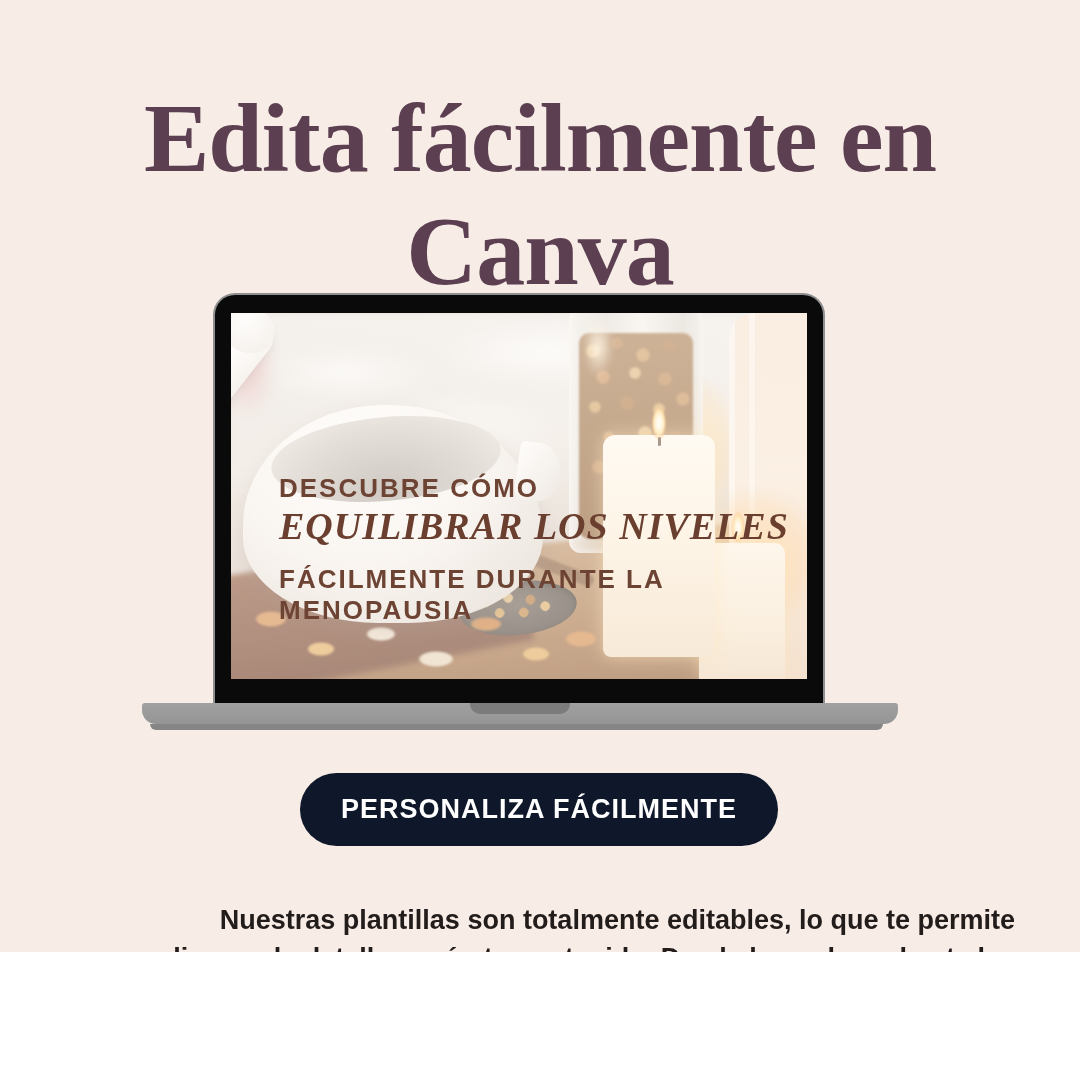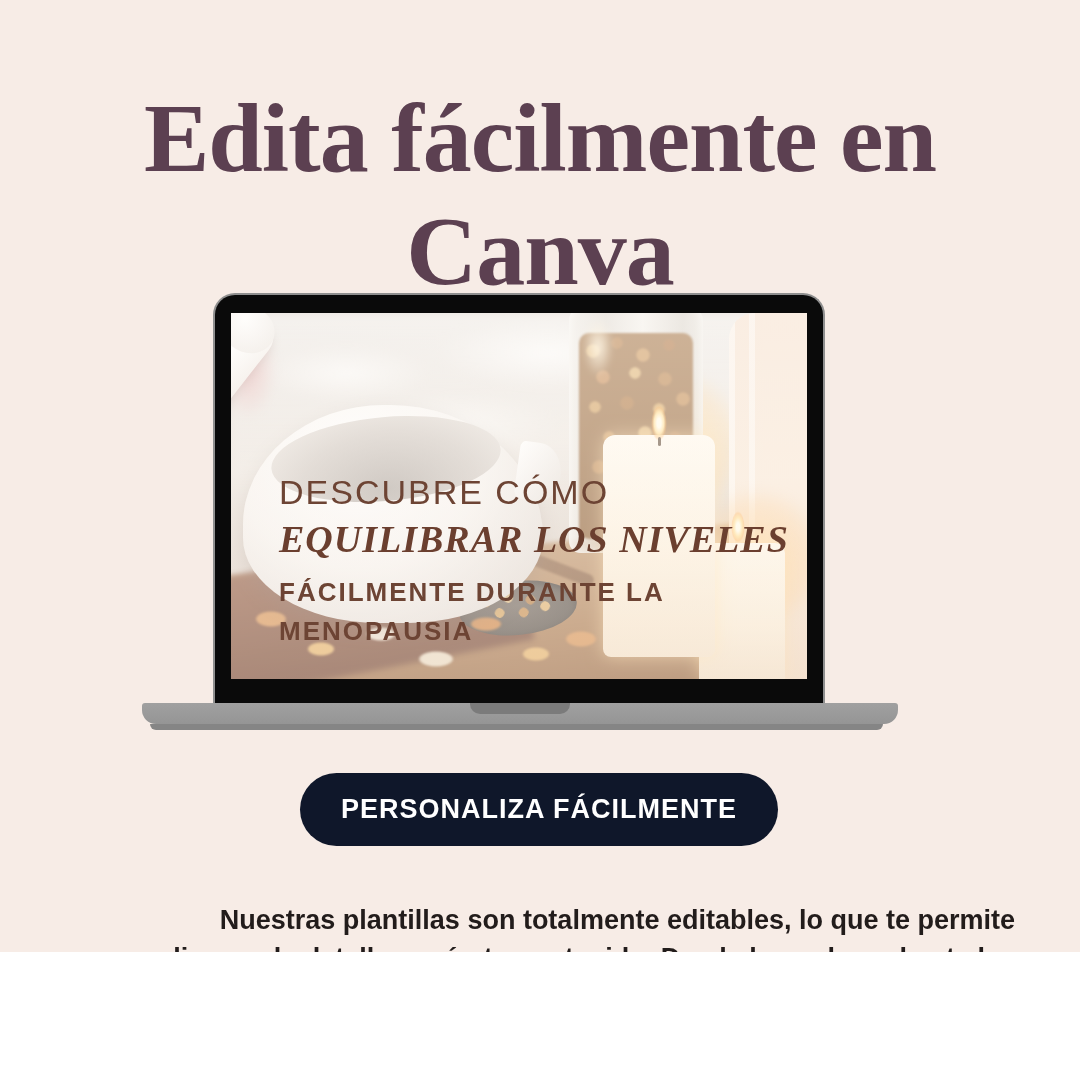--- a/index.html
+++ b/index.html
@@ -170,25 +170,25 @@
       radial-gradient(ellipse 14px 7px at 305px 105px, #e3b066 85%, transparent),
       radial-gradient(ellipse 16px 8px at 350px 90px, #d59050 85%, transparent),
       radial-gradient(ellipse 13px 6px at 120px 55px, #efe0c8 85%, transparent),
       radial-gradient(ellipse 13px 6px at 185px 60px, #d8a55c 85%, transparent);
     filter:blur(1px);}
 
   .wash{inset:0;background:linear-gradient(180deg, rgba(255,252,248,.5), rgba(255,248,242,.38));}
 
   
   .screen-text{position:absolute;left:48px;top:160px;z-index:10;color:#6d4434;}
-  .st-small{font-weight:400;font-size:34px;letter-spacing:2px;}
+  .st-small{font-weight:700;font-size:26px;letter-spacing:2px;}
   .st-italic{font-family:"Liberation Serif", serif;font-style:italic;font-weight:700;
-    font-size:38px;letter-spacing:1px;margin-top:5px;color:#6b3f2f;}
+    font-size:38px;letter-spacing:1px;color:#6b3f2f;}
   .st-sub{font-weight:700;font-size:26px;letter-spacing:2px;margin-top:16px;}
-  .st-sub2{font-weight:700;font-size:26px;letter-spacing:2px;margin-top:8px;}
+  .st-sub2{font-weight:700;font-size:26px;letter-spacing:2px;}
 
   
   .laptop-base{position:relative;width:756px;height:21px;
     background:linear-gradient(180deg,#a0a0a0,#959595);
     border-radius:3px 3px 14px 14px;}
   .base-notch{position:absolute;left:328px;top:0;width:100px;height:11px;
     background:#7b7b7b;border-radius:0 0 10px 10px;}
   .base-bottom{position:absolute;left:8px;top:21px;width:733px;height:6px;
     background:#858585;border-radius:0 0 10px 10px;}
 

